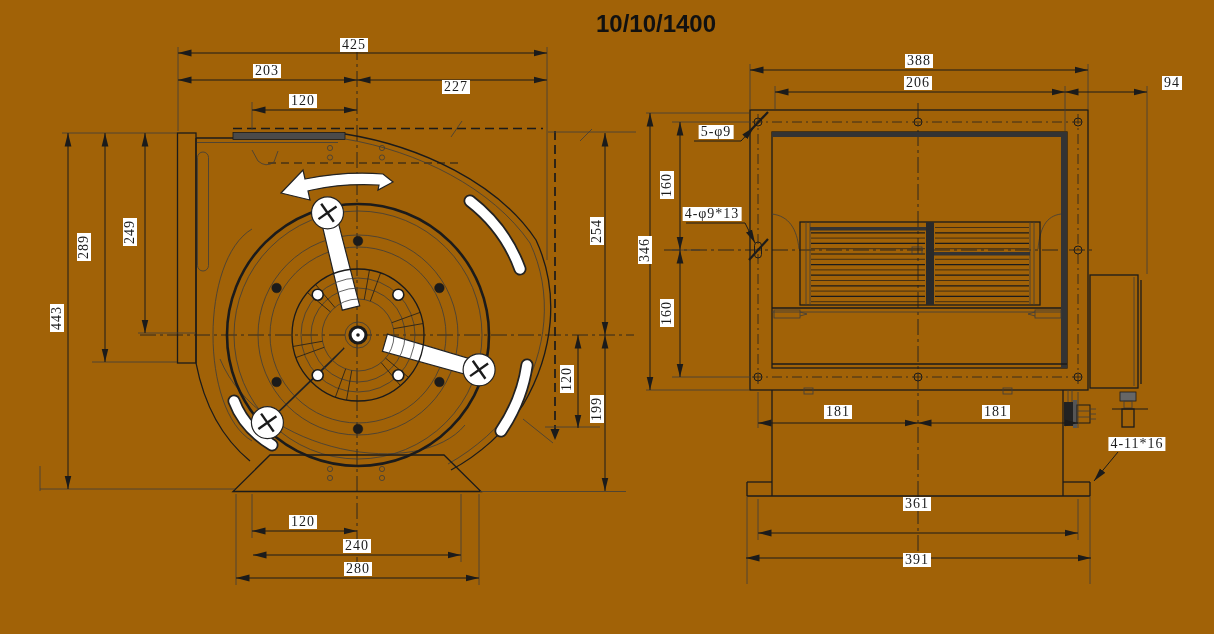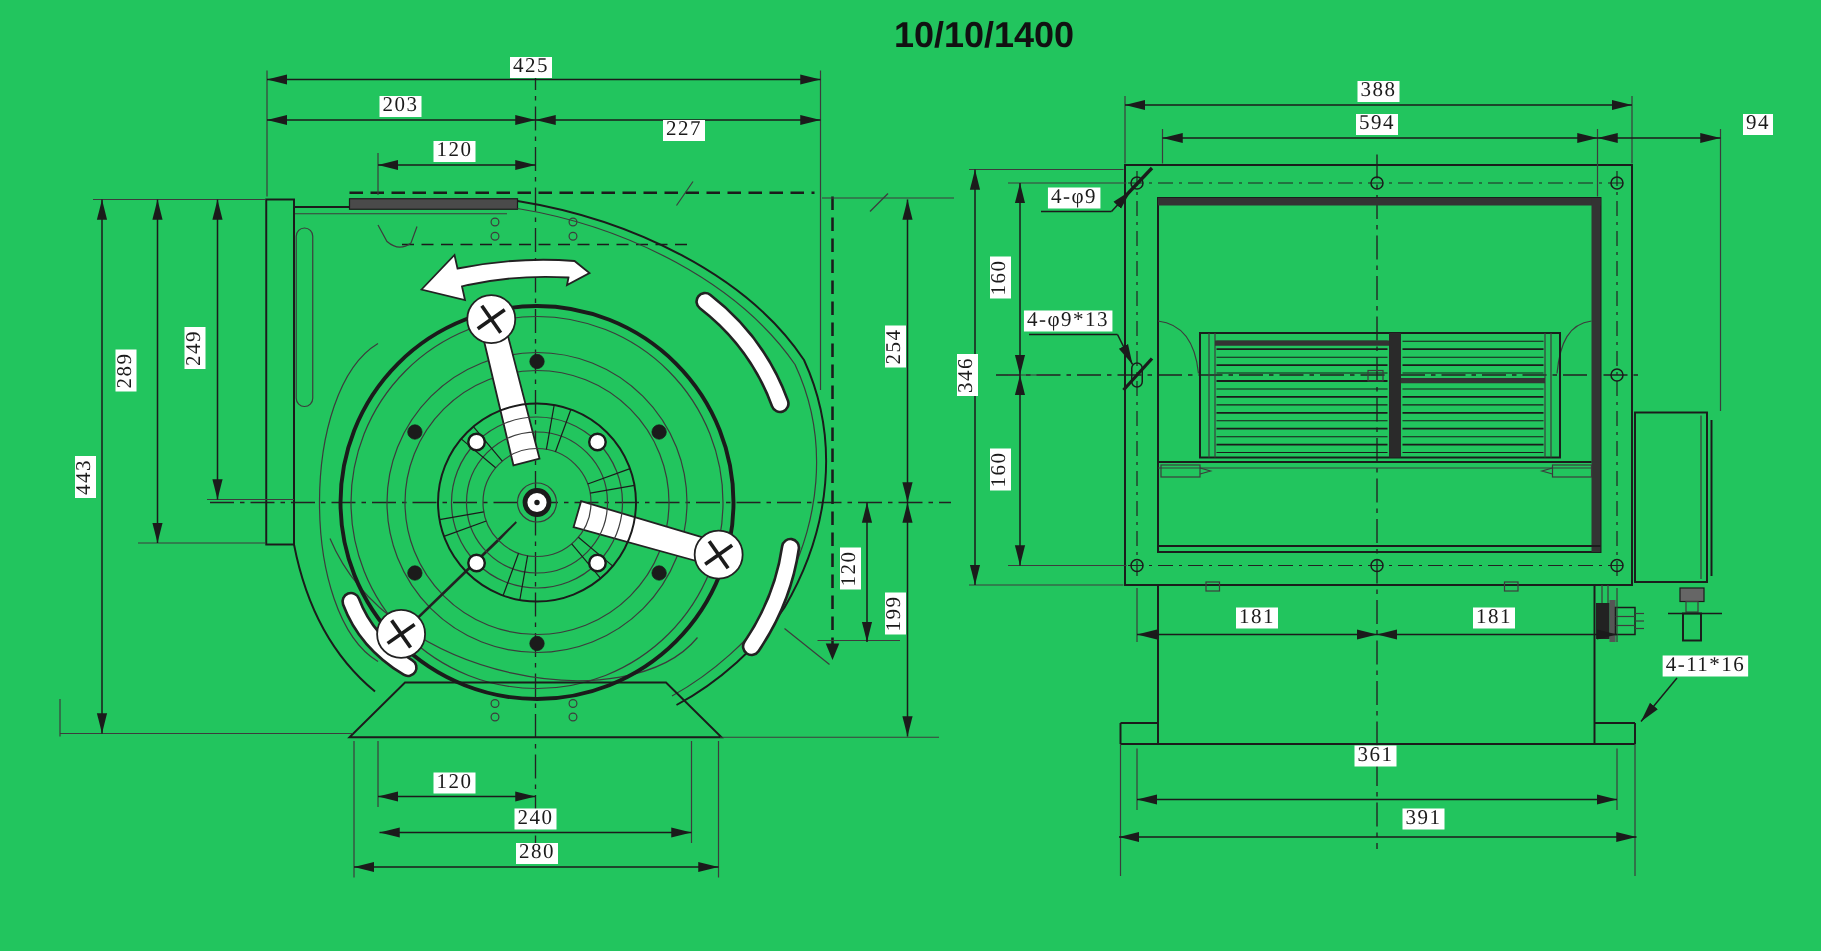--- a/index.html
+++ b/index.html
@@ -1,16 +1,16 @@
 <!DOCTYPE html>
 <html><head>
 <meta charset="utf-8">
 <style>
   html,body{margin:0;padding:0;background:#fff;}
-  .sheet{position:relative;width:1214px;height:634px;background:#22c55e;overflow:hidden;
+  .sheet{position:relative;width:1214px;height:634px;background:#a16207;overflow:hidden;
          font-family:"Liberation Serif", serif;}
   .sheet svg{position:absolute;left:0;top:0;}
   .dim{position:absolute;transform:translate(-50%,-50%);font-size:14px;color:#1b1b1b;
        background:#fff;padding:0 2px;letter-spacing:1px;white-space:nowrap;line-height:1;}
   .dim.rot{transform:translate(-50%,-50%) rotate(-90deg);}
   .title{position:absolute;transform:translate(-50%,-50%);font-family:"Liberation Sans",sans-serif;
          font-weight:bold;font-size:24px;color:#111;white-space:nowrap;}
   
   .ln{stroke:#1b1b1b;stroke-width:1.3;fill:none;}
   .thick{stroke:#1b1b1b;stroke-width:2.6;fill:none;}
@@ -353,26 +353,26 @@
 <div class="dim rot" style="left:84px;top:247px;">289</div>
 <div class="dim rot" style="left:130px;top:232px;">249</div>
 <div class="dim rot" style="left:597px;top:231px;">254</div>
 <div class="dim rot" style="left:567px;top:379px;">120</div>
 <div class="dim rot" style="left:597px;top:409px;">199</div>
 <div class="dim" style="left:303px;top:522px;">120</div>
 <div class="dim" style="left:357px;top:546px;">240</div>
 <div class="dim" style="left:358px;top:569px;">280</div>
 
 <div class="dim" style="left:919px;top:61px;">388</div>
-<div class="dim" style="left:918px;top:83px;">594</div>
+<div class="dim" style="left:918px;top:83px;">206</div>
 <div class="dim" style="left:1172px;top:83px;">94</div>
 <div class="dim rot" style="left:645px;top:250px;">346</div>
 <div class="dim rot" style="left:667px;top:185px;">160</div>
 <div class="dim rot" style="left:667px;top:313px;">160</div>
 <div class="dim" style="left:838px;top:412px;">181</div>
 <div class="dim" style="left:996px;top:412px;">181</div>
 <div class="dim" style="left:917px;top:504px;">361</div>
-<div class="dim" style="left:917px;top:546px;margin-left:32px;">391</div>
-<div class="dim" style="left:716px;top:132px;">4-φ9</div>
+<div class="dim" style="left:917px;top:560px;">391</div>
+<div class="dim" style="left:716px;top:132px;">5-φ9</div>
 <div class="dim" style="left:712px;top:214px;">4-φ9*13</div>
 <div class="dim" style="left:1137px;top:444px;">4-11*16</div>
 
 </div>
 
 </body></html>

